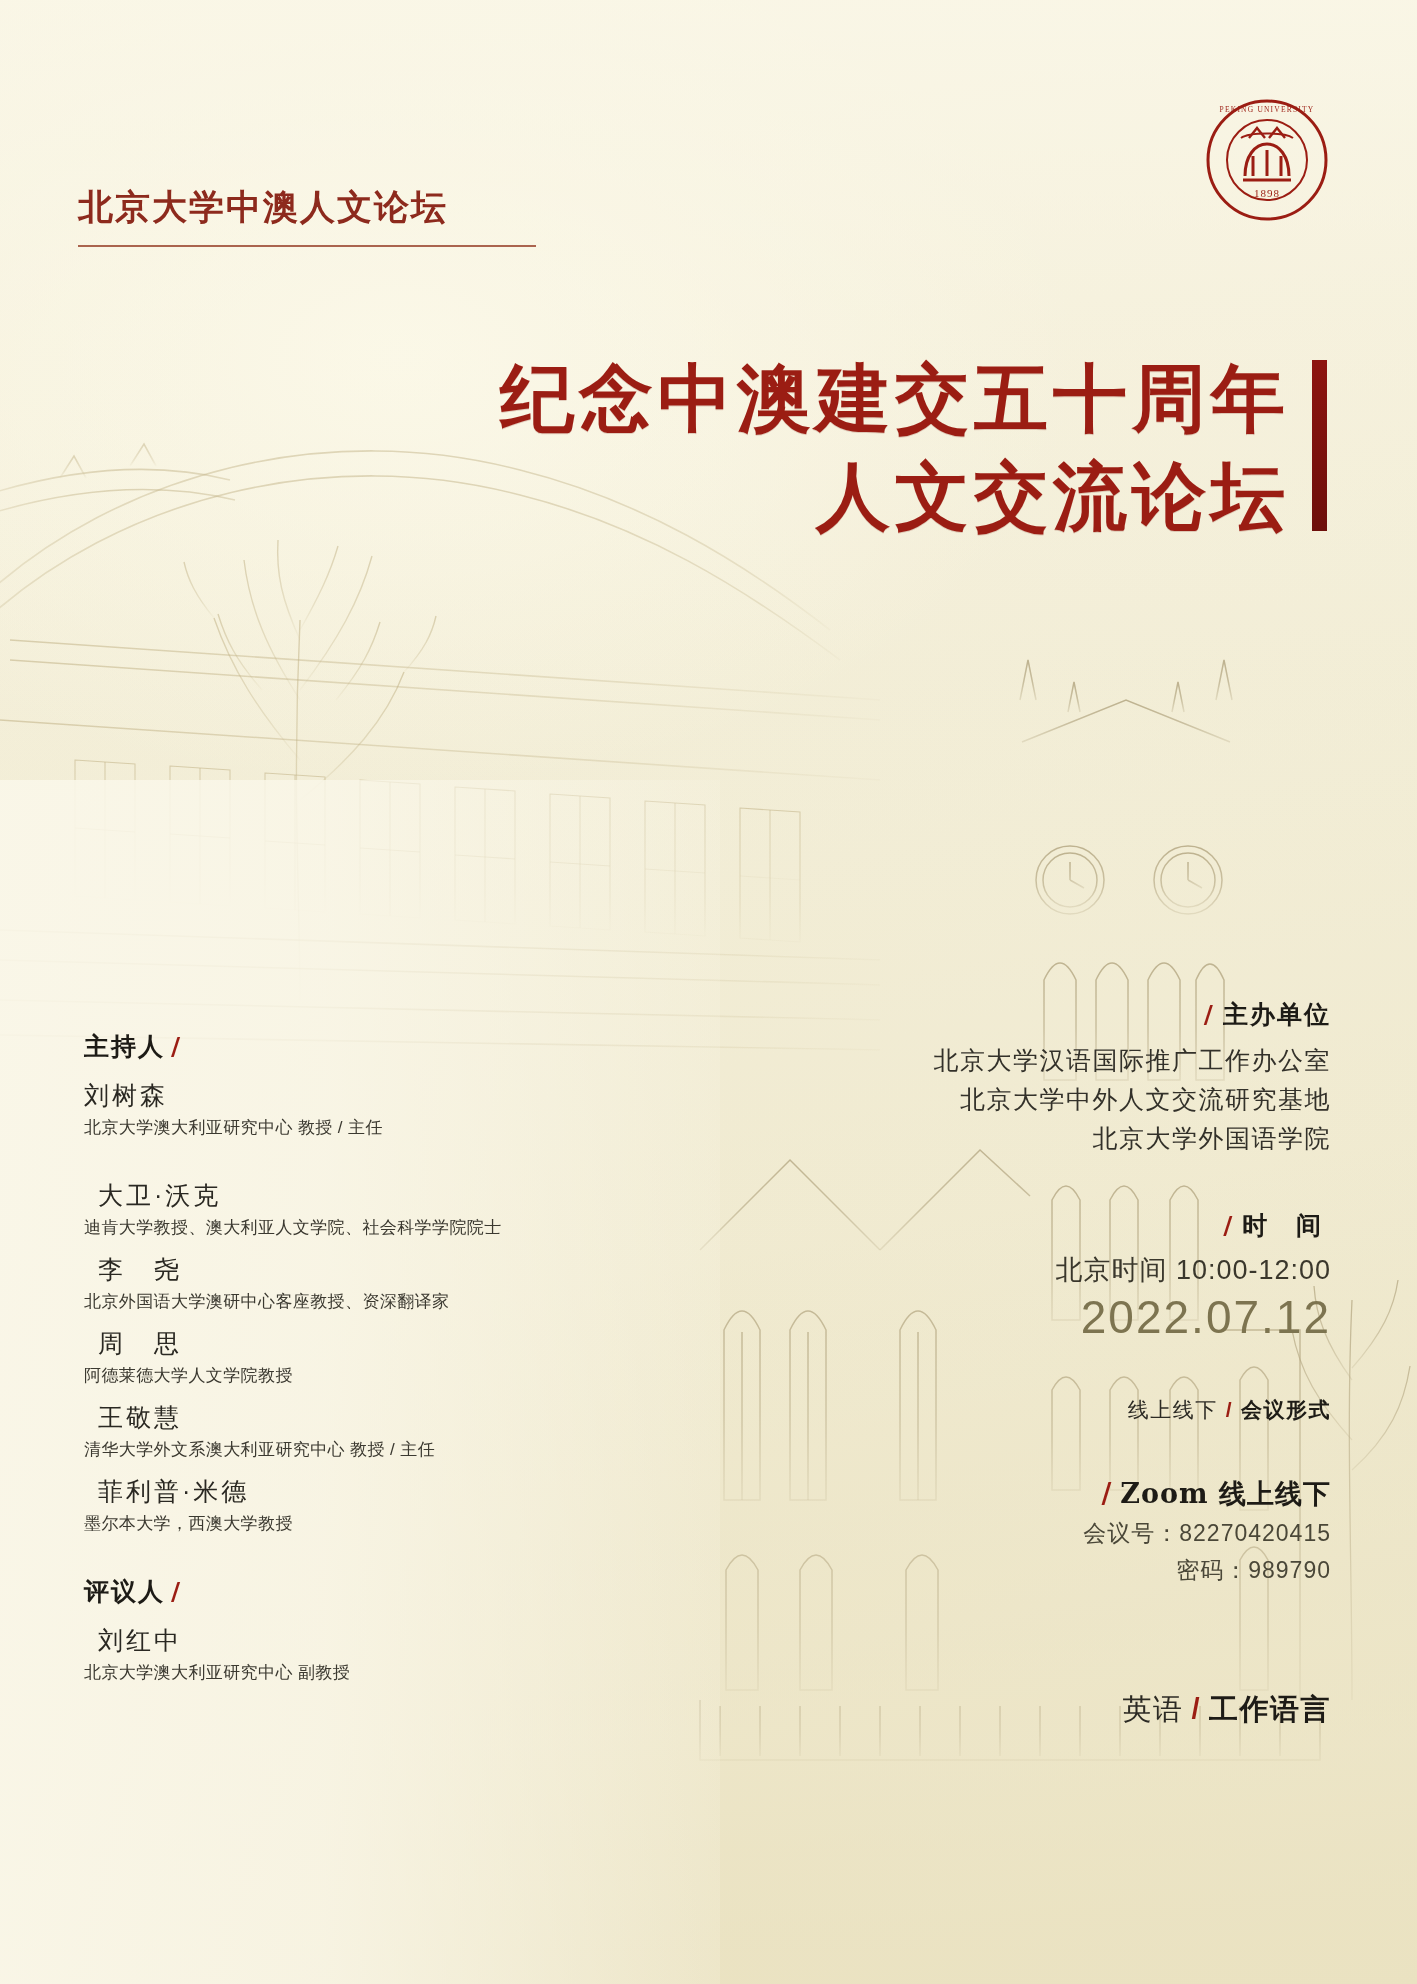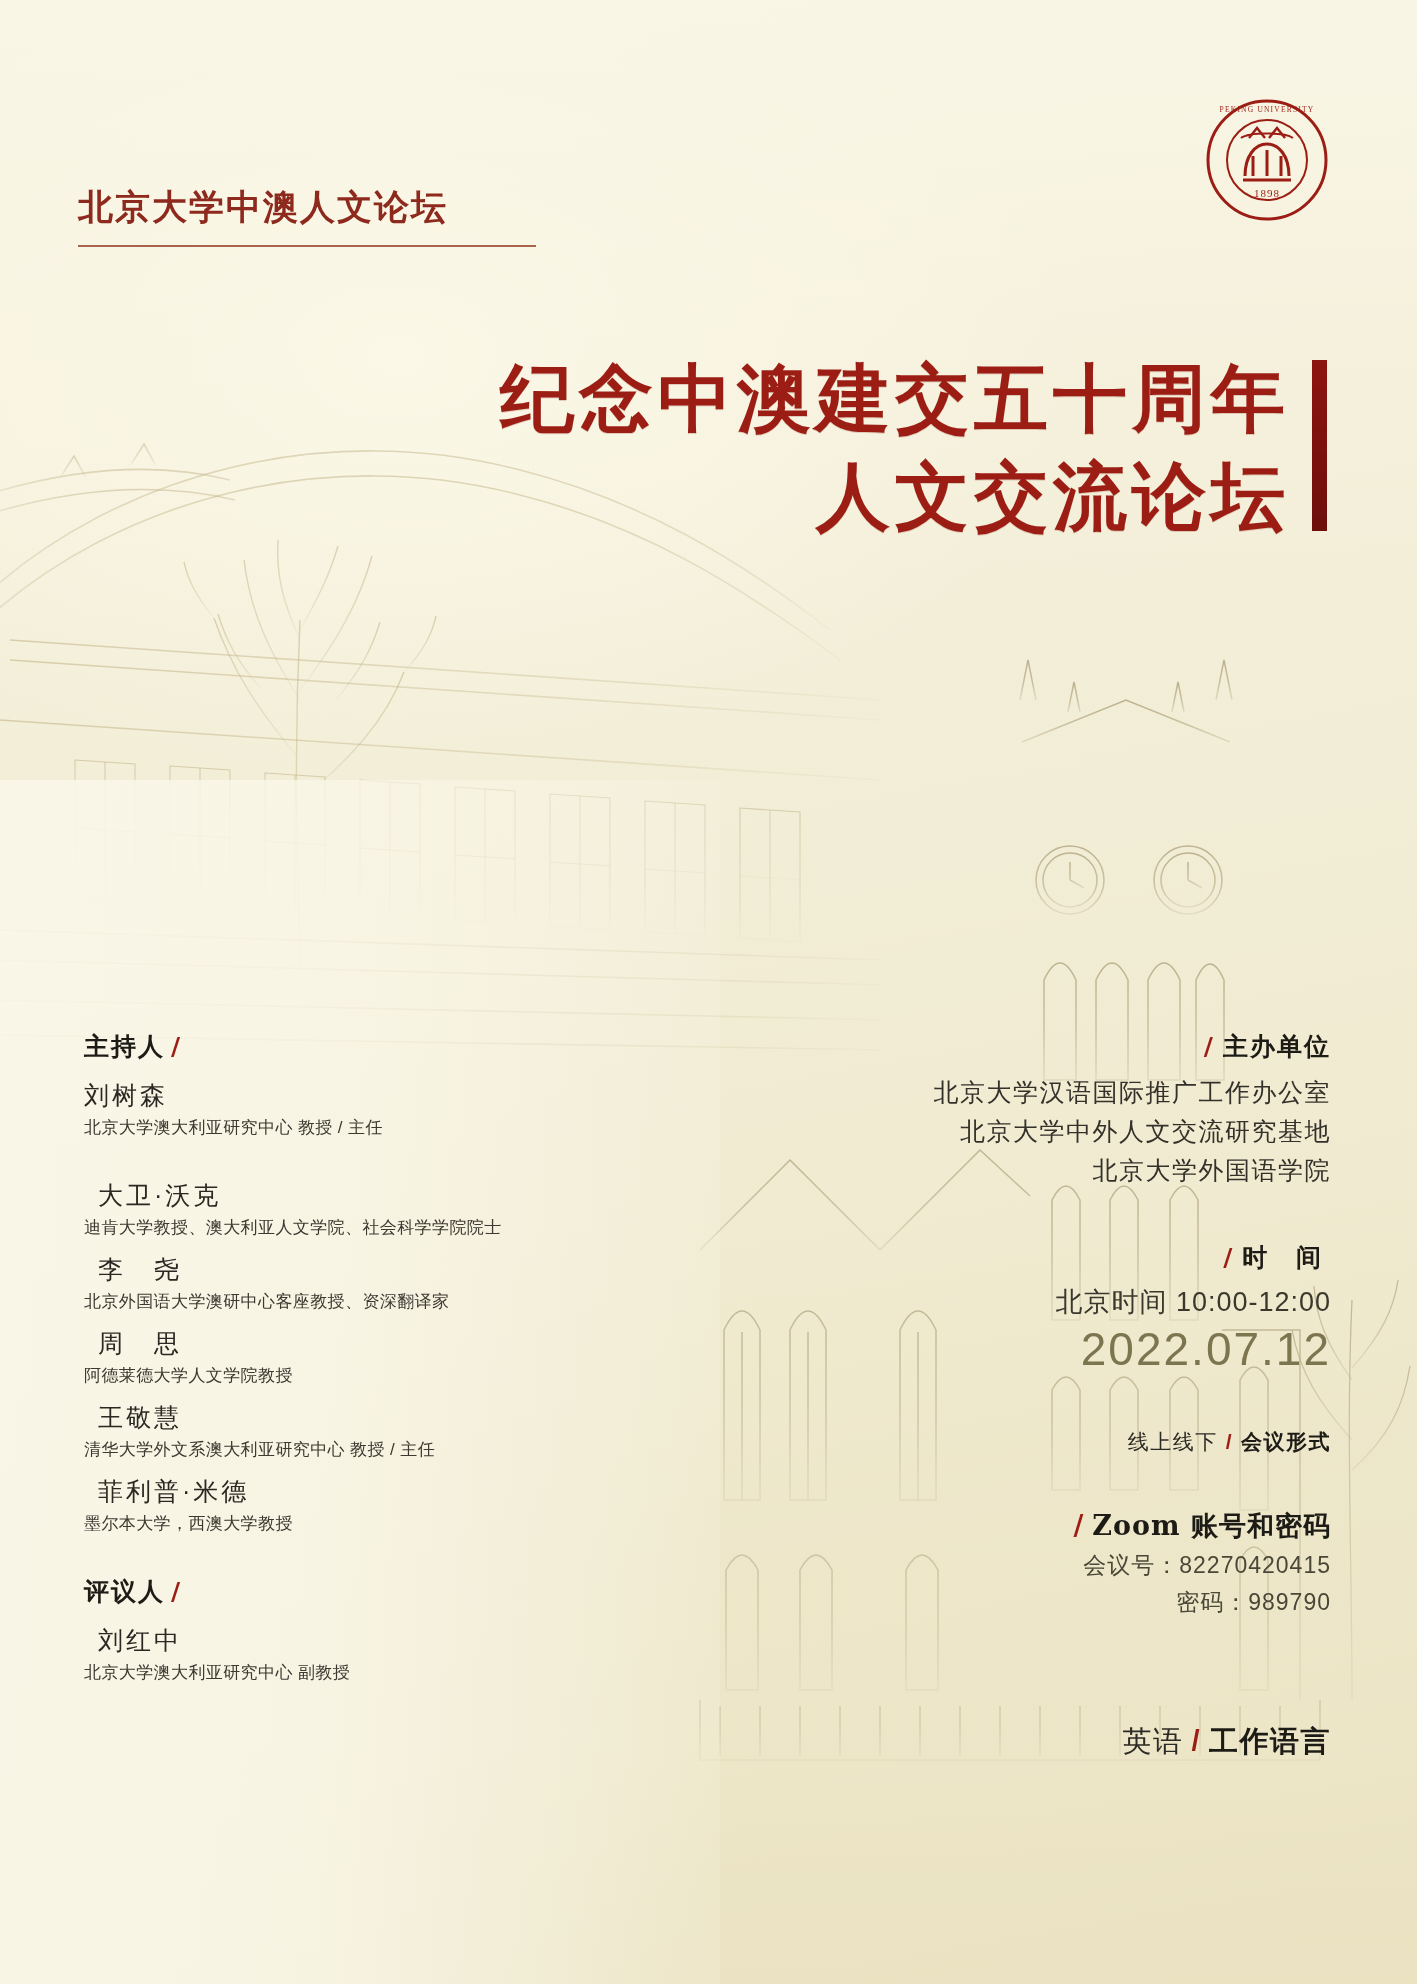--- a/index.html
+++ b/index.html
@@ -128,21 +128,21 @@
     font-size: 17px;
     color: #3b3930;
     letter-spacing: .4px;
   }
   .gap { height: 26px; }
 
   
   .right-col {
     position: absolute;
     right: 86px;
-    top: 1030px;
+    top: 998px;
     width: 620px;
     text-align: right;
     color: #2c2a24;
   }
   .r-head {
     font-family: "DejaVu Serif", "Liberation Serif", serif;
     font-weight: bold;
     font-size: 25px;
     letter-spacing: 2px;
     color: #1d1b16;
@@ -472,21 +472,21 @@
 
     <div class="block-gap"></div>
 
     <div class="form-row">
       <span>线上线下</span><span class="slash">/</span><span class="label">会议形式</span>
     </div>
 
     <div class="block-gap"></div>
 
     <div class="zoom-head">
-      <span class="slash">/</span><span>Zoom 账号和密码</span>
+      <span class="slash">/</span><span>Zoom 线上线下</span>
     </div>
     <div class="zoom-line">
       <span>会议号：</span><span>82270420415</span>
     </div>
     <div class="zoom-line">
       <span>密码：</span><span>989790</span>
     </div>
 
     <div class="block-gap"></div>
     <div class="block-gap"></div>

